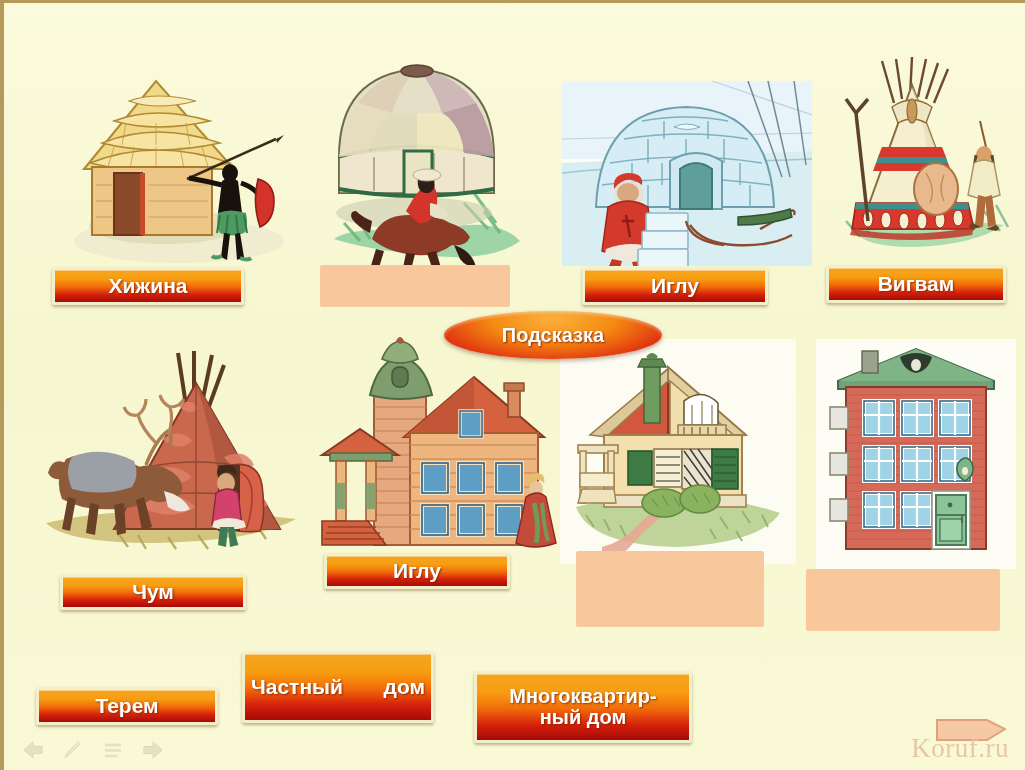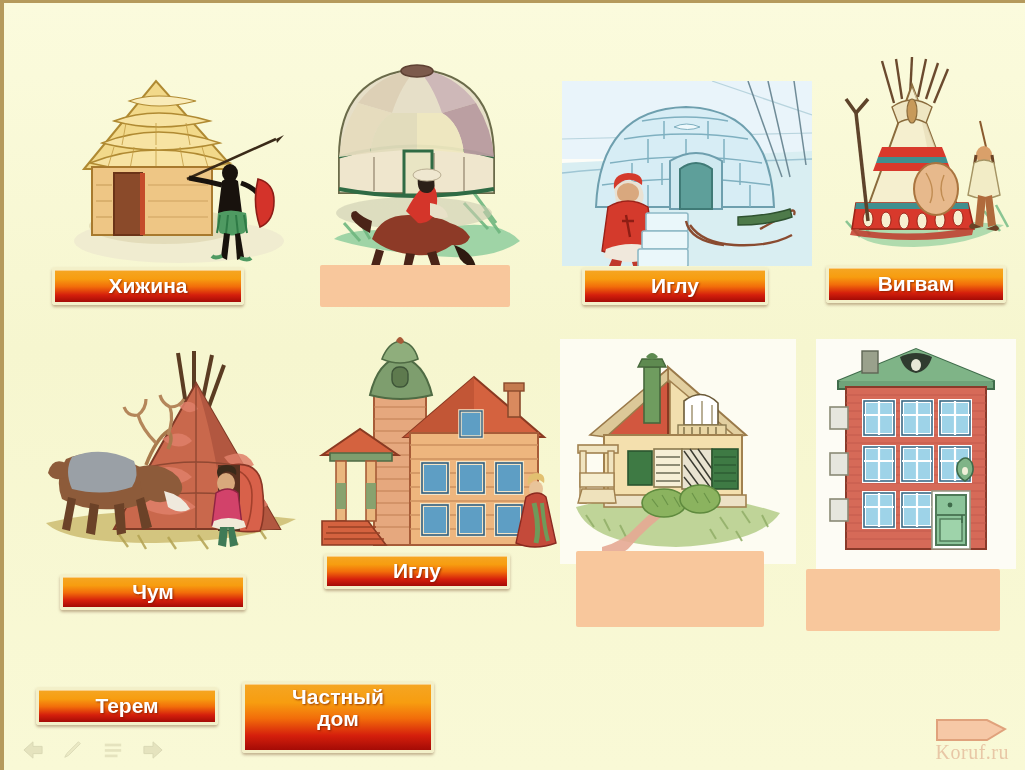--- a/index.html
+++ b/index.html
@@ -57,21 +57,21 @@
   .slot{position:absolute;background:#f8c79c;border-radius:2px;cursor:pointer;}
 
   
   .pic{position:absolute;overflow:hidden;}
   .pic svg{display:block;width:100%;height:100%;}
 
   
   .navrow{position:absolute;left:18px;bottom:10px;display:flex;gap:18px;align-items:center;opacity:.30;}
   .navrow .ic{width:22px;height:20px;}
   .nextarrow{position:absolute;right:18px;bottom:26px;width:72px;height:30px;cursor:pointer;}
-  .watermark{position:absolute;right:16px;bottom:6px;font-size:20px;color:#e8c7a6;
+  .watermark{position:absolute;right:16px;bottom:6px;font-size:27px;color:#e8c7a6;
     font-family:"Liberation Serif", serif;letter-spacing:.5px;user-select:none;}
 </style>
 </head>
 <body>
 
 <div id="stage">
 
 
   <div class="pic" style="left:40px;top:48px;width:250px;height:215px;">
     <svg viewBox="0 0 250 215">
@@ -307,20 +307,23 @@
   <div class="slot" style="left:316px;top:262px;width:190px;height:42px;"></div>
 
   <div class="btn" style="left:578px;top:264px;width:186px;height:38px;text-align:center;">
     <span class="ln">Иглу</span>
   </div>
 
   <div class="btn" style="left:822px;top:262px;width:180px;height:38px;">
     <span class="ln">Вигвам</span>
   </div>
 
+  <div class="hint" style="left:440px;top:308px;width:218px;height:48px;">
+    <span>Подсказка</span>
+  </div>
 
   <div class="pic" style="left:24px;top:344px;width:278px;height:205px;">
     <svg viewBox="0 0 278 205">
       <path d="M18 176 q90 -22 250 -4 q-40 22 -140 24 q-90 0 -110 -20Z" fill="#c9b86a" opacity=".8"></path>
       <g stroke="#b3a252" stroke-width="2.4" opacity=".85">
         <path d="M90 186 l10 14"></path>
           <path d="M110 188 l8 14"></path>
           <path d="M140 190 l8 12"></path>
         <path d="M170 188 l10 14"></path>
           <path d="M200 184 l10 14"></path>
@@ -644,25 +647,29 @@
   </div>
 
   <div class="slot" style="left:572px;top:548px;width:188px;height:76px;"></div>
 
   <div class="slot" style="left:802px;top:566px;width:194px;height:62px;"></div>
 
   <div class="btn" style="left:32px;top:684px;width:182px;height:38px;">
     <span class="ln">Терем</span>
   </div>
 
-  <div class="btn" style="left:238px;top:678px;width:192px;height:72px;flex-direction:column;justify-content:flex-start;">
+  <div class="btn" style="left:238px;top:648px;width:192px;height:72px;flex-direction:row;justify-content:space-between;">
     <span class="ln">Частный</span>
     <span class="ln">дом</span>
   </div>
 
+  <div class="btn" style="left:470px;top:668px;width:218px;height:72px;flex-direction:column;justify-content:center;font-size:20px;">
+    <span class="ln">Многоквартир-</span>
+    <span class="ln">ный дом</span>
+  </div>
 
   <div class="navrow">
     <svg class="ic" viewBox="0 0 24 22">
       <path d="M12 2 L2 11 L12 20 L12 15 L22 15 L22 7 L12 7 Z" fill="#b8b48a" stroke="#8f8b66" stroke-width="1"></path>
     </svg>
     <svg class="ic" viewBox="0 0 24 22">
       <path d="M3 19 L7 17 L20 4 L18 2 L5 15 Z" fill="#cfcba0" stroke="#8f8b66" stroke-width="1"></path>
     </svg>
     <svg class="ic" viewBox="0 0 24 22">
       <g fill="#b8b48a">

